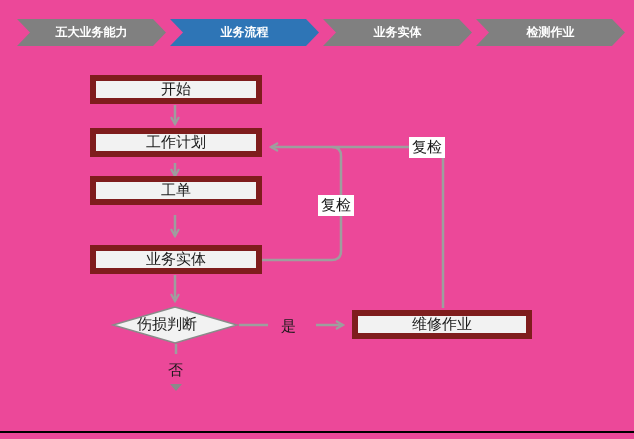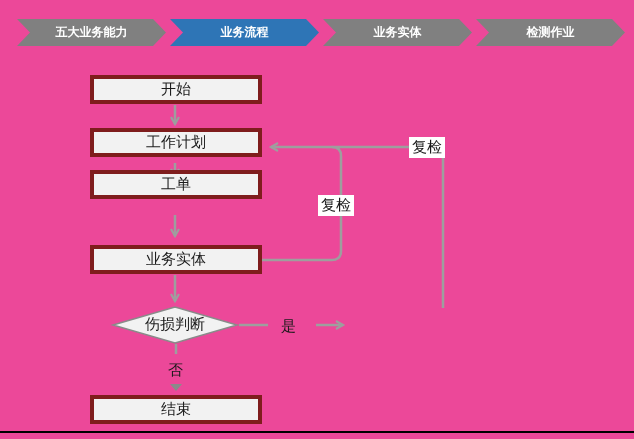--- a/index.html
+++ b/index.html
@@ -18,27 +18,27 @@
     display:flex;align-items:center;justify-content:center;
     font-size:12px;font-weight:bold;letter-spacing:0px;
     clip-path:polygon(0 0, calc(100% - 13px) 0, 100% 50%, calc(100% - 13px) 100%, 0 100%, 13px 50%);
     cursor:pointer;white-space:nowrap;
   }
   .chev.active{background:#2E75B6;}
   
   svg.lines{position:absolute;left:0;top:0;}
   .node{
     position:absolute;left:90px;width:172px;height:29px;
-    background:#f2f2f2;border:4px solid #7f1d1d;box-sizing:border-box;
+    background:#f2f2f2;border:6px solid #7f1d1d;box-sizing:border-box;
     display:flex;align-items:center;justify-content:center;
     font-size:15px;color:#1a1a1a;
   }
   .node.repair{left:352px;width:180px;}
   .diamond-label{
-    position:absolute;left:113px;top:315px;width:124px;text-align:center;
+    position:absolute;left:105px;top:315px;width:124px;text-align:center;
     font-size:15px;color:#1a1a1a;
   }
   .edge-label{
     position:absolute;font-size:15px;color:#1a1a1a;text-align:center;
   }
   .edge-label.masked{background:#ffffff;padding:1px 3px;}
   #lbl-recheck-1{left:318px;top:195px;}
   #lbl-recheck-2{left:409px;top:137px;}
   #lbl-yes{left:281px;top:317px;}
   #lbl-no{left:168px;top:361px;}
@@ -74,24 +74,24 @@
       <path d="M176,344 L176,354"></path>
       <path d="M262,260 L332,260 Q341,260 341,251 L341,156 Q341,147 332,147"></path>
       <path d="M443,308 L443,147 L271,147" marker-end="url(#arrow)"></path>
     </g>
     <polygon points="170,384 182,384 176,391" fill="#8a8a8a" stroke="none"></polygon>
     <polygon points="113,325 175,307 237,325 175,343" fill="#f2f2f2" stroke="#8a8a8a" stroke-width="1.5"></polygon>
   </svg>
 
   <div class="node" style="top:75px">开始</div>
   <div class="node" style="top:128px">工作计划</div>
-  <div class="node" style="top:170px">工单</div>
+  <div class="node" style="top:176px">工单</div>
   <div class="node" style="top:245px">业务实体</div>
   <div class="diamond-label">伤损判断</div>
-  <div class="node" style="top:395px">结束</div>
+  <div class="node repair" style="top:310px">维修作业</div>
 
   <div class="edge-label masked" id="lbl-recheck-1">复检</div>
   <div class="edge-label masked" id="lbl-recheck-2">复检</div>
   <div class="edge-label" id="lbl-yes">是</div>
   <div class="edge-label" id="lbl-no">否</div>
 
   <div class="bottom-line"></div>
 </div>
 
 </body></html>

